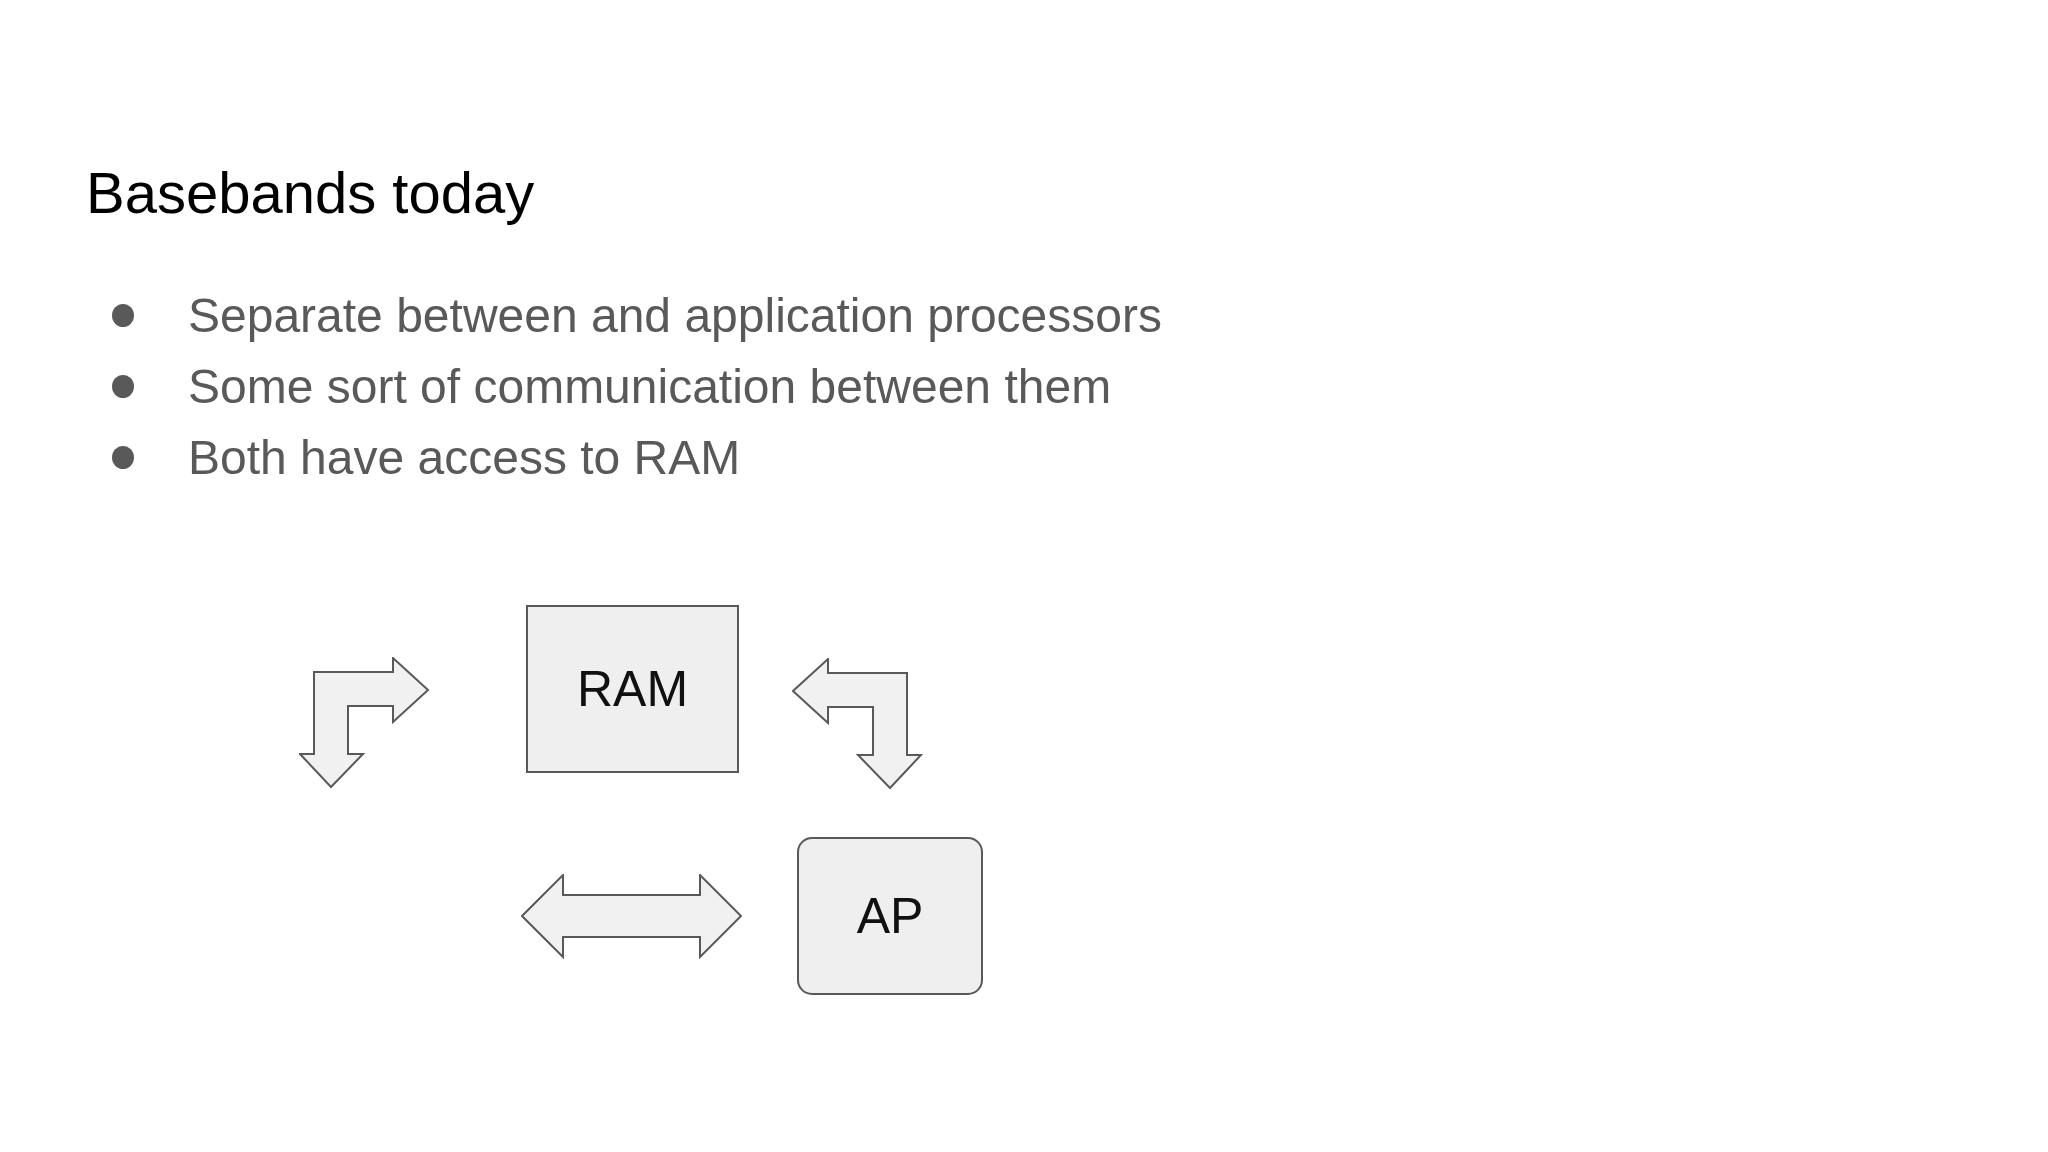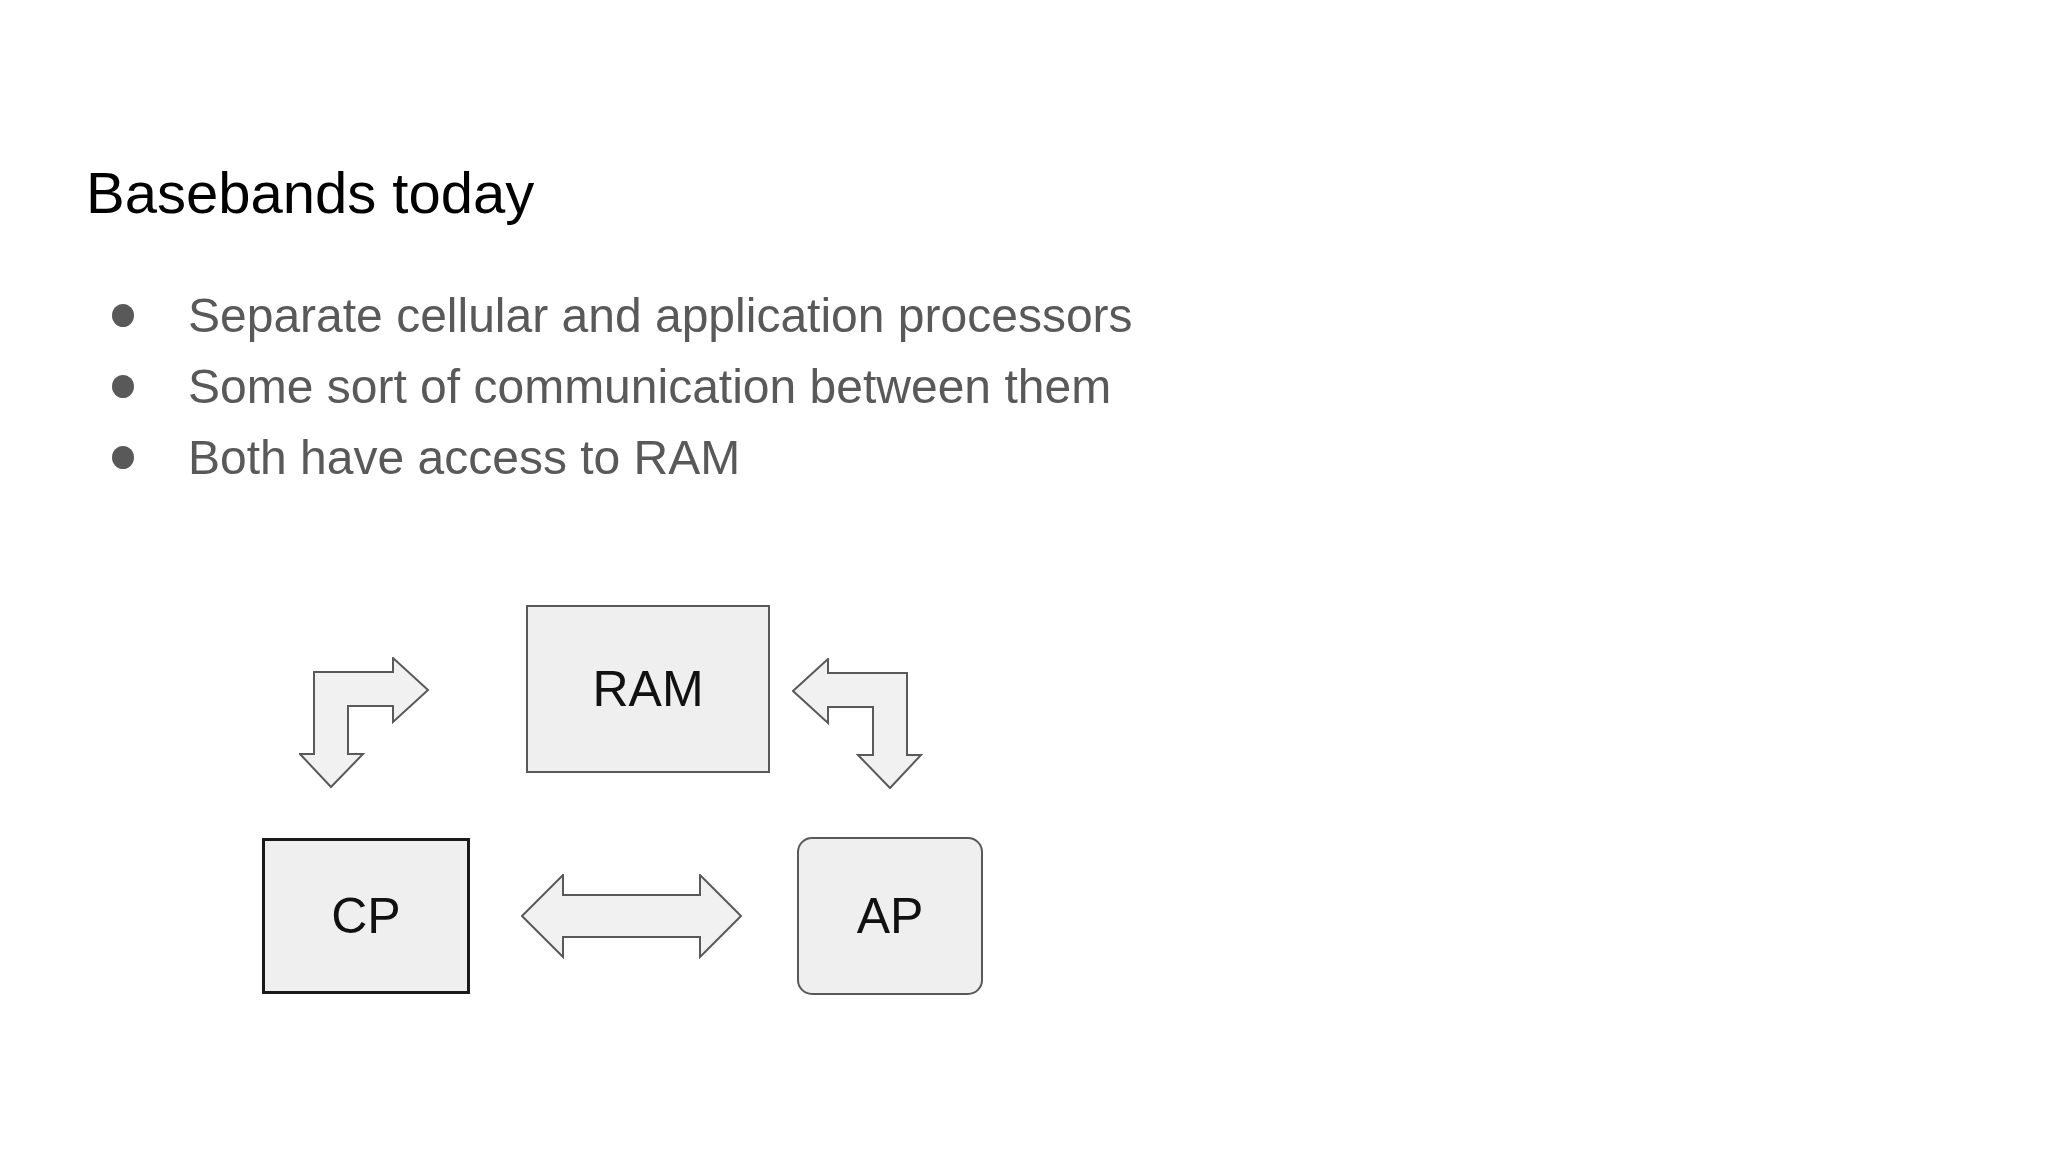--- a/index.html
+++ b/index.html
@@ -61,21 +61,21 @@
     border: 2px solid var(--box-border, #595959);
     display: flex;
     align-items: center;
     justify-content: center;
     box-sizing: border-box;
   }
   .node-label {
     font-size: 50px;
     color: #111111;
   }
-  .node-ram { left: 526px; top: 605px; width: 244px; height: 168px; }
+  .node-ram { left: 526px; top: 605px; width: 213px; height: 168px; }
   .node-cp  { left: 262px; top: 838px; width: 208px; height: 156px;
               border: 3px solid var(--cp-border, #1a1a1a); }
   .node-ap  { left: 797px; top: 837px; width: 186px; height: 158px; border-radius: 15px; }
   .arrow { position: absolute; }
   .arrow path {
     fill: var(--arrow-fill, #f1f1f1);
     stroke: var(--arrow-stroke, #595959);
     stroke-width: 2;
     stroke-linejoin: miter;
   }
@@ -86,41 +86,38 @@
 </head>
 <body>
 
 <div class="slide">
 
   <h1 class="title">Basebands today</h1>
 
   <div class="bullets">
     <div class="bullet-row">
       <span class="bullet-dot"></span>
-      <span class="bullet-text">Separate cellular and application processors</span>
+      <span class="bullet-text">Separate between and application processors</span>
     </div>
     <div class="bullet-row">
       <span class="bullet-dot"></span>
       <span class="bullet-text">Some sort of communication between them</span>
     </div>
     <div class="bullet-row">
       <span class="bullet-dot"></span>
       <span class="bullet-text">Both have access to RAM</span>
     </div>
   </div>
 
   <div class="diagram">
 
     <div class="node-box node-ram">
       <span class="node-label">RAM</span>
     </div>
 
-    <div class="node-box node-cp">
-      <span class="node-label">CP</span>
-    </div>
 
     <div class="node-box node-ap">
       <span class="node-label">AP</span>
     </div>
 
     <svg class="arrow arrow-cp-ram" width="131" height="132" viewBox="0 0 131 132" xmlns="http://www.w3.org/2000/svg">
       <path d="M 15,15 H 94 V 1 L 129,33 L 94,65 V 49 H 49 V 97 H 64 L 32,130 L 1,97 H 15 Z"></path>
     </svg>
 
     <svg class="arrow arrow-ram-ap" width="131" height="132" viewBox="0 0 131 132" xmlns="http://www.w3.org/2000/svg">

